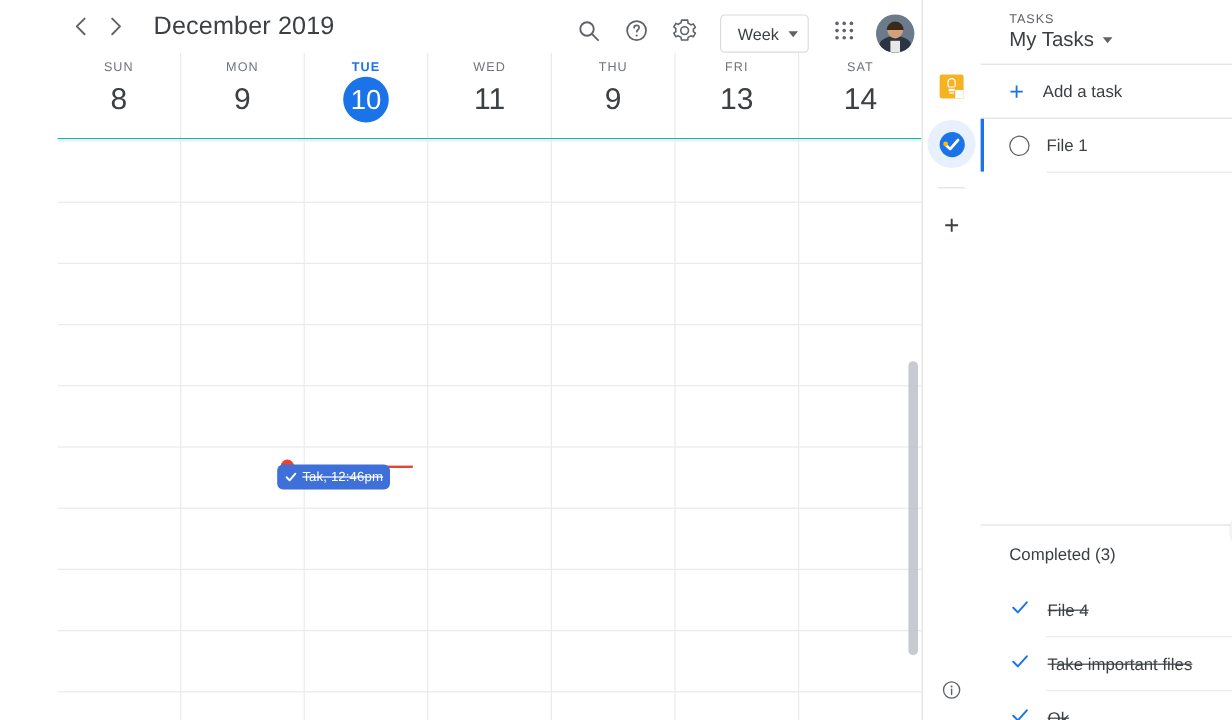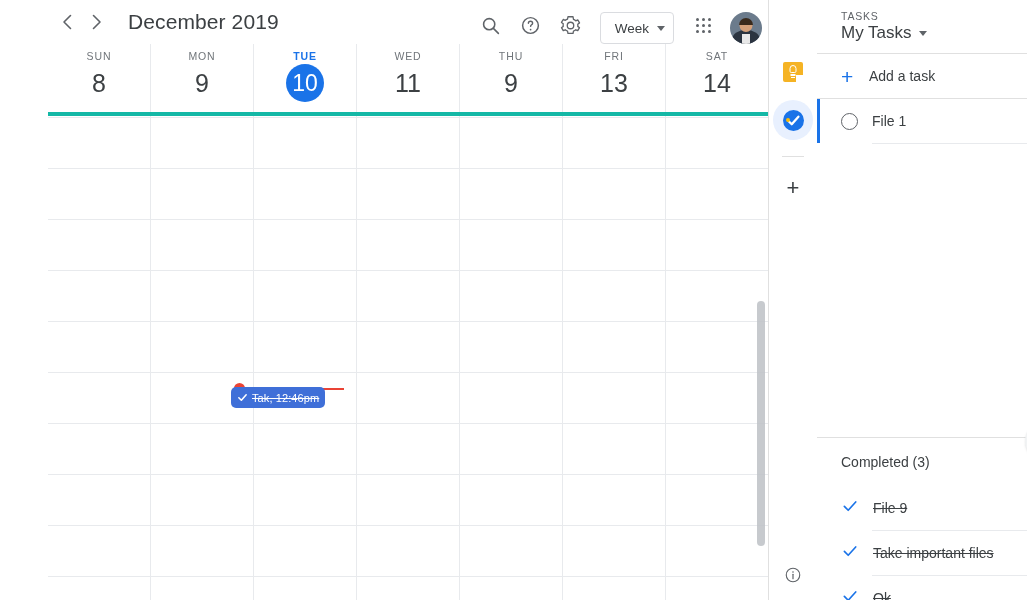--- a/index.html
+++ b/index.html
@@ -55,21 +55,21 @@
   .avatar .face { position:absolute; left:50%; top:22%; width:13px;height:13px;
     background:#d3a07a; border-radius:50%; transform:translateX(-50%); }
   .avatar .body { position:absolute; left:50%; bottom:-3px; width:27px;height:17px;
     background:#2b3440; border-radius:50% 50% 0 0; transform:translateX(-50%); }
   .avatar .shirt { position:absolute; left:50%; bottom:-3px; width:8px;height:13px;
     background:#e8e8e8; transform:translateX(-50%); }
   .avatar .hair { position:absolute; left:50%; top:18%; width:14px;height:7px;
     background:#3a2a1c; border-radius:7px 7px 0 0; transform:translateX(-50%); }
 
   
-  .day-header { display: flex; height: 72px; border-bottom: 4px solid #14b8a6; }
+  .day-header { display: flex; height: 72px; border-bottom: 1px solid #14b8a6; }
   .day-col-head {
     flex: 1 1 0; display: flex; flex-direction: column;
     align-items: center; justify-content: flex-start; padding-top: 6px;
     border-left: 1px solid #e8eaed; position: relative;
   }
   .day-col-head:first-child { border-left: none; }
   .dow {
     font-size: 10.5px; letter-spacing: .9px; color: #70757a;
     text-transform: uppercase; font-weight: 500; margin-bottom: 2px;
   }
@@ -438,21 +438,21 @@
             <path d="M5 15.5 12 8.5l7 7" fill="none" stroke="#5f6368" stroke-width="1.9" stroke-linecap="round" stroke-linejoin="round"></path>
           </svg>
       </span>
     </div>
 
     <div id="completed-list">
         <div class="task-row done">
           <span class="tick"><svg width="18" height="18" viewBox="0 0 24 24" aria-hidden="true">
               <path d="M4.5 12.6 9.6 17.7 19.6 6.6" fill="none" stroke="#1a73e8" stroke-width="2.2" stroke-linecap="round" stroke-linejoin="round"></path>
             </svg></span>
-          <span class="task-title">File 9</span>
+          <span class="task-title">File 4</span>
         </div>
         <div class="row-sep"></div>
         <div class="task-row done">
           <span class="tick"><svg width="18" height="18" viewBox="0 0 24 24" aria-hidden="true">
               <path d="M4.5 12.6 9.6 17.7 19.6 6.6" fill="none" stroke="#1a73e8" stroke-width="2.2" stroke-linecap="round" stroke-linejoin="round"></path>
             </svg></span>
           <span class="task-title">Take important files</span>
         </div>
         <div class="row-sep"></div>
         <div class="task-row done">

